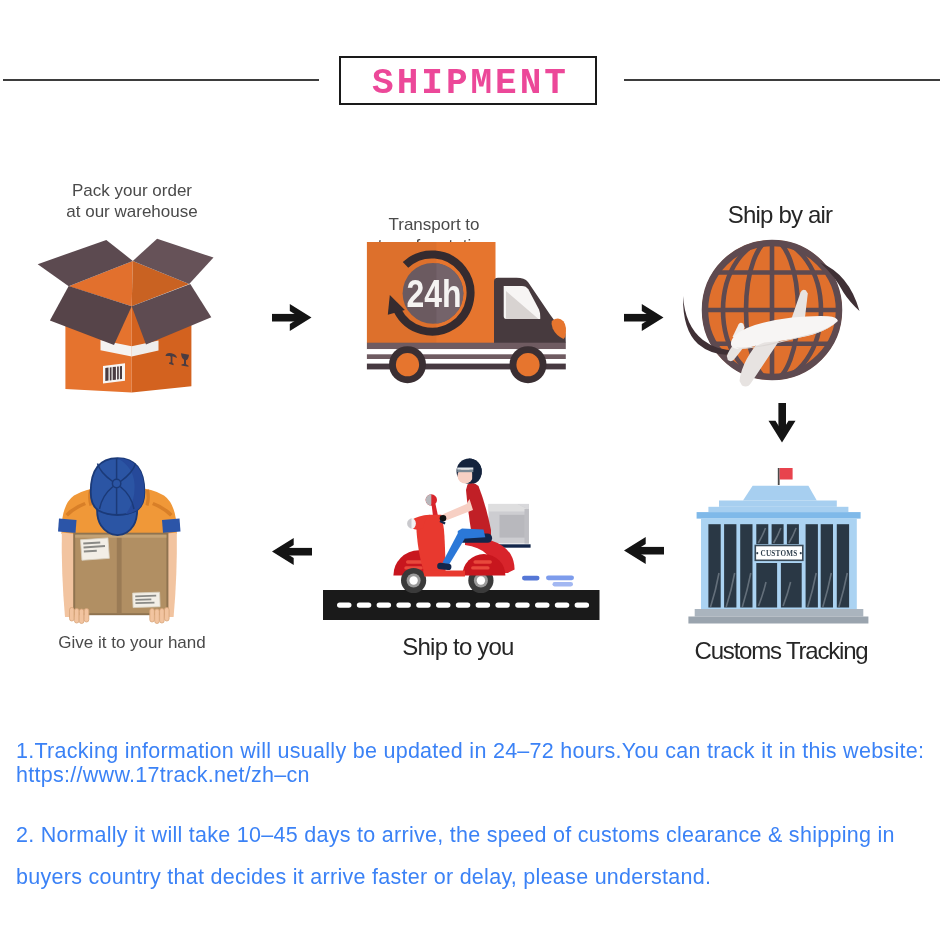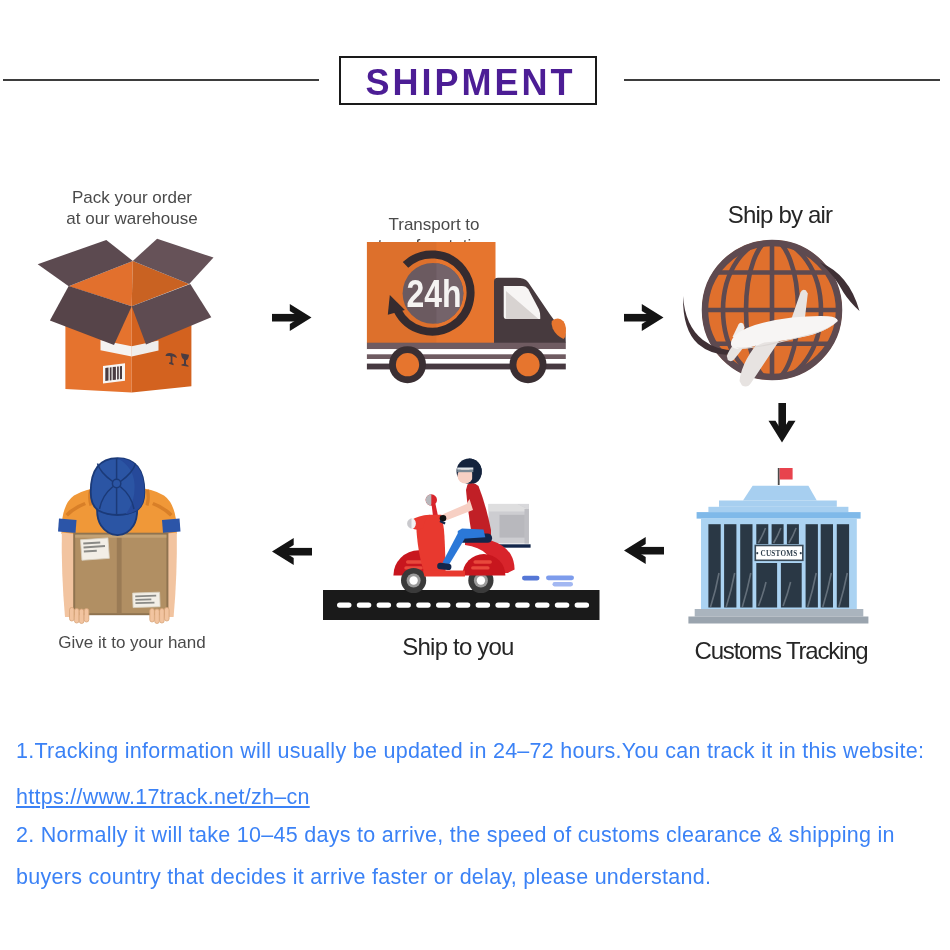--- a/index.html
+++ b/index.html
@@ -10,24 +10,24 @@
   .lbl2{position:absolute;color:#262626;font-size:24px;letter-spacing:-0.8px;text-align:center;}
   .para{position:absolute;left:16px;color:#3b82f6;font-size:21.5px;letter-spacing:0.28px;white-space:nowrap;}
 </style>
 </head>
 <body>
 
 <div class="abs" style="left:3px;top:79px;width:316px;height:2px;background:#3d3d3d;"></div>
 <div class="abs" style="left:624px;top:79px;width:316px;height:2px;background:#3d3d3d;"></div>
 <div class="abs" style="left:339px;top:56px;width:254px;height:45px;border:2px solid #1a1a1a;
      display:flex;align-items:center;justify-content:center;">
-  <span style="font-size:36px;font-weight:600;letter-spacing:3px;color:#4c1d95;font-family:Liberation Sans, sans-serif;position:relative;top:2.5px;left:2.5px;">SHIPMENT</span>
+  <span style="font-size:36px;font-weight:600;letter-spacing:3px;color:#ec4899;font-family:Liberation Mono, monospace;position:relative;top:2.5px;left:2.5px;">SHIPMENT</span>
 </div>
 
-<div class="lbl" style="left:32px;top:187px;width:200px;">Pack your order<br>at our warehouse</div>
+<div class="lbl" style="left:32px;top:180px;width:200px;">Pack your order<br>at our warehouse</div>
 <div class="lbl" style="left:334px;top:187px;width:200px;margin-top:27px;">Transport to<br>transfer station</div>
 <div class="lbl2" style="left:680px;top:201px;width:200px;">Ship by air</div>
 <div class="lbl" style="left:32px;top:632px;width:200px;">Give it to your hand</div>
 <div class="lbl2" style="left:358px;top:633px;width:200px;">Ship to you</div>
 <div class="lbl2" style="left:681px;top:637px;width:200px;letter-spacing:-1.2px;">Customs Tracking</div>
 
 <svg class="abs" style="left:272px;top:304px;" width="40" height="27" viewBox="0 0 40 27">
   <rect x="0" y="9.9" width="30" height="7.6" fill="#141414"></rect>
   <path d="M17.8,0 L39.5,13.5 L17.8,27 L17.8,20 L28.2,13.5 L17.8,7 Z" fill="#141414"></path>
 </svg>
@@ -320,15 +320,15 @@
   <circle cx="76.6" cy="33.5" r="4.2" fill="#2b55a4" stroke="#1b3a78" stroke-width="1.5"></circle>
   <path d="M76.6,8.2 L76.6,29.3" stroke="#1b3a78" stroke-width="1.5" fill="none"></path>
   <path d="M76.6,37.7 L76.6,64.8" stroke="#1b3a78" stroke-width="1.5" fill="none"></path>
   <path d="M72.7,31.5 Q60,22.5 57.5,13.5" stroke="#1b3a78" stroke-width="1.5" fill="none"></path>
   <path d="M80.5,31.5 Q93,22.5 95.5,13.5" stroke="#1b3a78" stroke-width="1.5" fill="none"></path>
   <path d="M73,36.5 Q62,45.5 59.5,59" stroke="#1b3a78" stroke-width="1.5" fill="none"></path>
   <path d="M80.2,36.5 Q91.5,45.5 94,59" stroke="#1b3a78" stroke-width="1.5" fill="none"></path>
 </svg>
 
 <div class="para" style="top:739px;">1.Tracking information will usually be updated in 24–72 hours.You can track it in this website:</div>
-<div class="para" style="top:785px;text-decoration:underline;">https://www.17track.net/zh–cn</div>
+<div class="para" style="top:763px;">https://www.17track.net/zh–cn</div>
 <div class="para" style="top:823px;">2. Normally it will take 10–45 days to arrive, the speed of customs clearance &amp; shipping in</div>
 <div class="para" style="top:865px;text-align:right;">buyers country that decides it arrive faster or delay, please understand.</div>
 
 </body></html>

